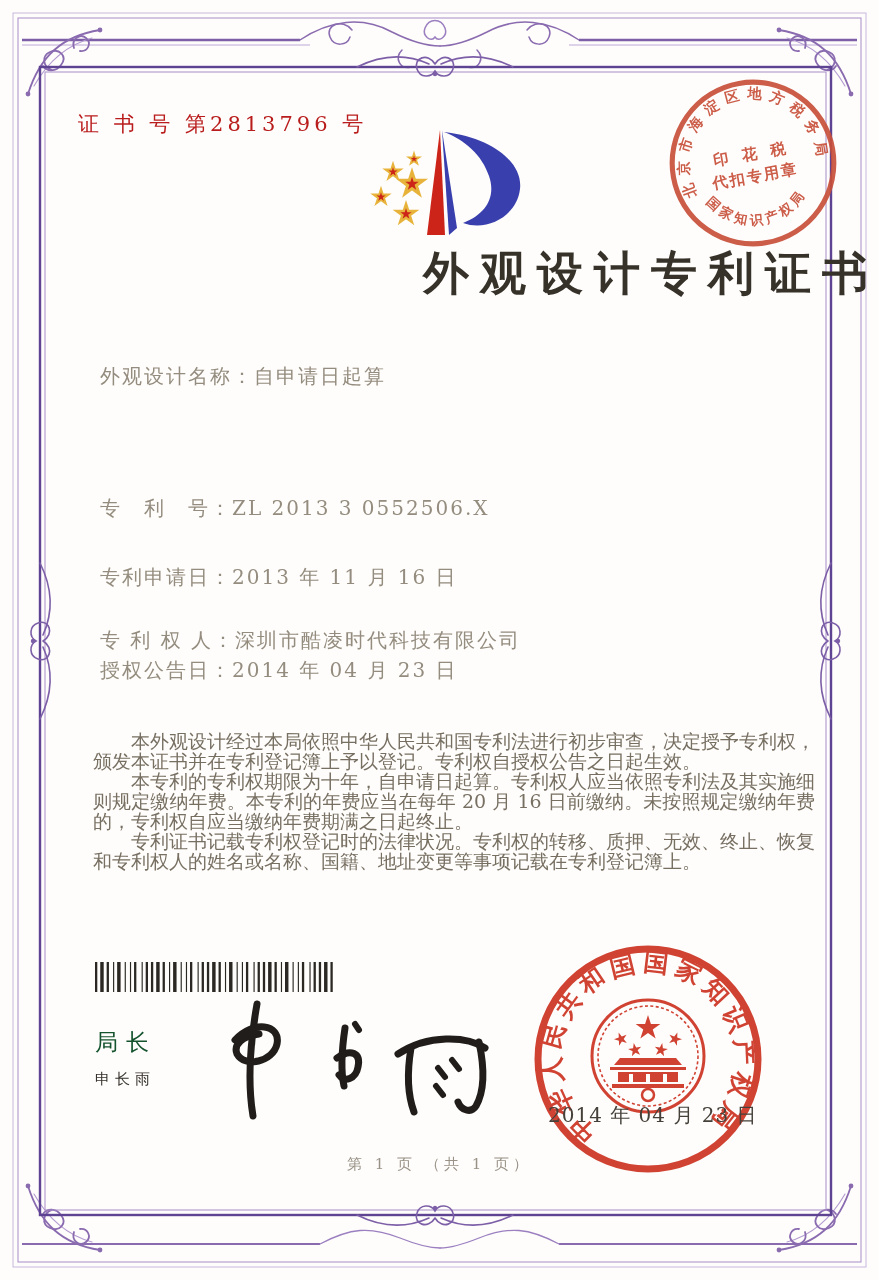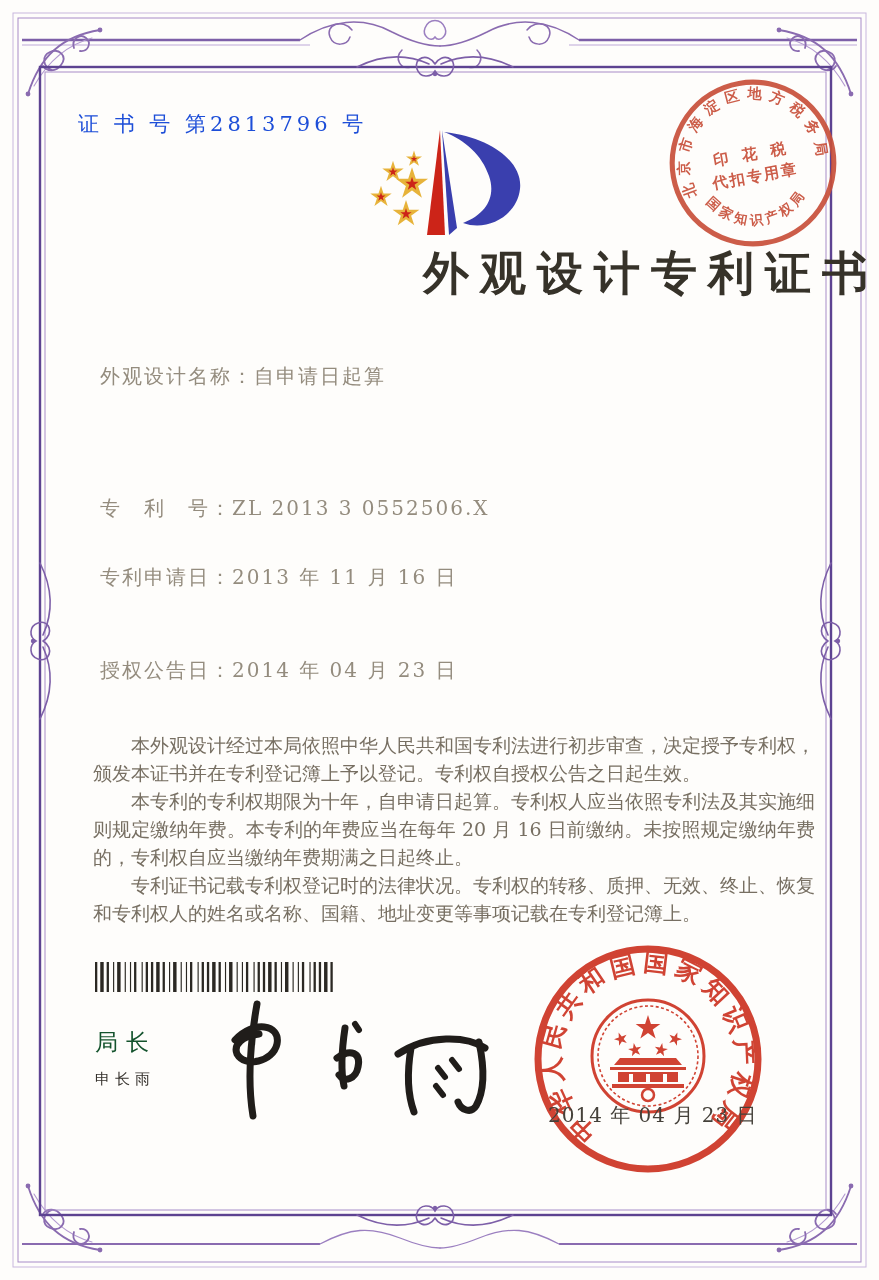--- a/index.html
+++ b/index.html
@@ -6,36 +6,36 @@
   .page{
     position:relative;width:879px;height:1280px;margin:0 auto;
     background:#fefdfb;overflow:hidden;
     font-family:"DejaVu Serif","Liberation Serif",serif;
   }
   .abs{position:absolute;}
   
   .border-svg{left:0;top:0;z-index:1;}
   
   .cert-no{
-    left:78px;top:110px;font-size:21px;color:#1d4ed8;
+    left:78px;top:110px;font-size:21px;color:#b91c1c;
     letter-spacing:4px;z-index:3;
   }
   .logo{left:345px;top:122px;z-index:3;}
   .title{
     left:0;top:243px;width:879px;text-align:right;
     font-size:46px;font-weight:600;color:#363229;letter-spacing:11px;z-index:3;
   }
   .tax-stamp{left:664px;top:74px;z-index:4;}
   
   .field{left:100px;font-size:20px;color:#948c7e;letter-spacing:2px;z-index:3;white-space:nowrap;}
   .f0{top:363px;} .f1{top:429px;} .f2{top:495px;} .f3{top:529px;margin-top:35px;} .f4{top:627px;} .f5{top:657px;}
   
   .body-text{
     left:93px;top:731px;width:722px;z-index:3;
-    font-size:19px;line-height:28px;color:#776f62;text-align:justify;
+    font-size:19px;line-height:20px;color:#776f62;text-align:justify;
   }
   .body-text p{margin:0;text-indent:2em;}
   
   .barcode{left:95px;top:962px;z-index:3;}
   .official-title{left:95px;top:1027px;font-size:23px;color:#14532d;letter-spacing:8px;z-index:3;}
   .official-name{left:95px;top:1070px;font-size:15px;color:#35312c;letter-spacing:5px;z-index:3;}
   .signature{left:195px;top:998px;z-index:3;}
   .big-seal{left:528px;top:938px;z-index:4;}
   .seal-date{
     left:548px;top:1102px;width:190px;font-size:20px;color:#45413a;
@@ -141,20 +141,21 @@
       <use href="#lstar" transform="translate(36,75) scale(8)"></use>
       <use href="#lstar" transform="translate(61,92) scale(10)"></use>
     </g>
   </svg>
 
   <div class="abs title">外观设计专利证书</div>
 
   <div class="abs field f0"><span>外观设计名称：</span><span>自申请日起算</span></div>
   <div class="abs field f2"><span>专　利　号：</span><span>ZL 2013 3 0552506.X</span></div>
   <div class="abs field f3"><span>专利申请日：</span><span>2013 年 11 月 16 日</span></div>
+  <div class="abs field f4"><span>专 利 权 人：</span><span>深圳市酷凌时代科技有限公司</span></div>
   <div class="abs field f5"><span>授权公告日：</span><span>2014 年 04 月 23 日</span></div>
 
   <div class="abs body-text">
     <p>本外观设计经过本局依照中华人民共和国专利法进行初步审查，决定授予专利权，颁发本证书并在专利登记簿上予以登记。专利权自授权公告之日起生效。</p>
     <p>本专利的专利权期限为十年，自申请日起算。专利权人应当依照专利法及其实施细则规定缴纳年费。本专利的年费应当在每年 20 月 16 日前缴纳。未按照规定缴纳年费的，专利权自应当缴纳年费期满之日起终止。</p>
     <p>专利证书记载专利权登记时的法律状况。专利权的转移、质押、无效、终止、恢复和专利权人的姓名或名称、国籍、地址变更等事项记载在专利登记簿上。</p>
   </div>
 
   <svg class="abs barcode" width="246" height="30" viewBox="0 0 246 30">
     <g id="barcode-bars" fill="#2b2823">
@@ -253,14 +254,15 @@
           <rect x="-2" y="18" width="4" height="8"></rect>
           <rect x="15" y="18" width="4" height="8"></rect>
         </g>
         <circle cx="0" cy="39" r="6" fill="none" stroke="#ce3a29" stroke-width="2.5"></circle>
       </g>
     </g>
   </svg>
 
   <div class="abs seal-date">2014 年 04 月 23 日</div>
 
+  <div class="abs footer">第 1 页 （共 1 页）</div>
 
 </div>
 
 </body></html>

